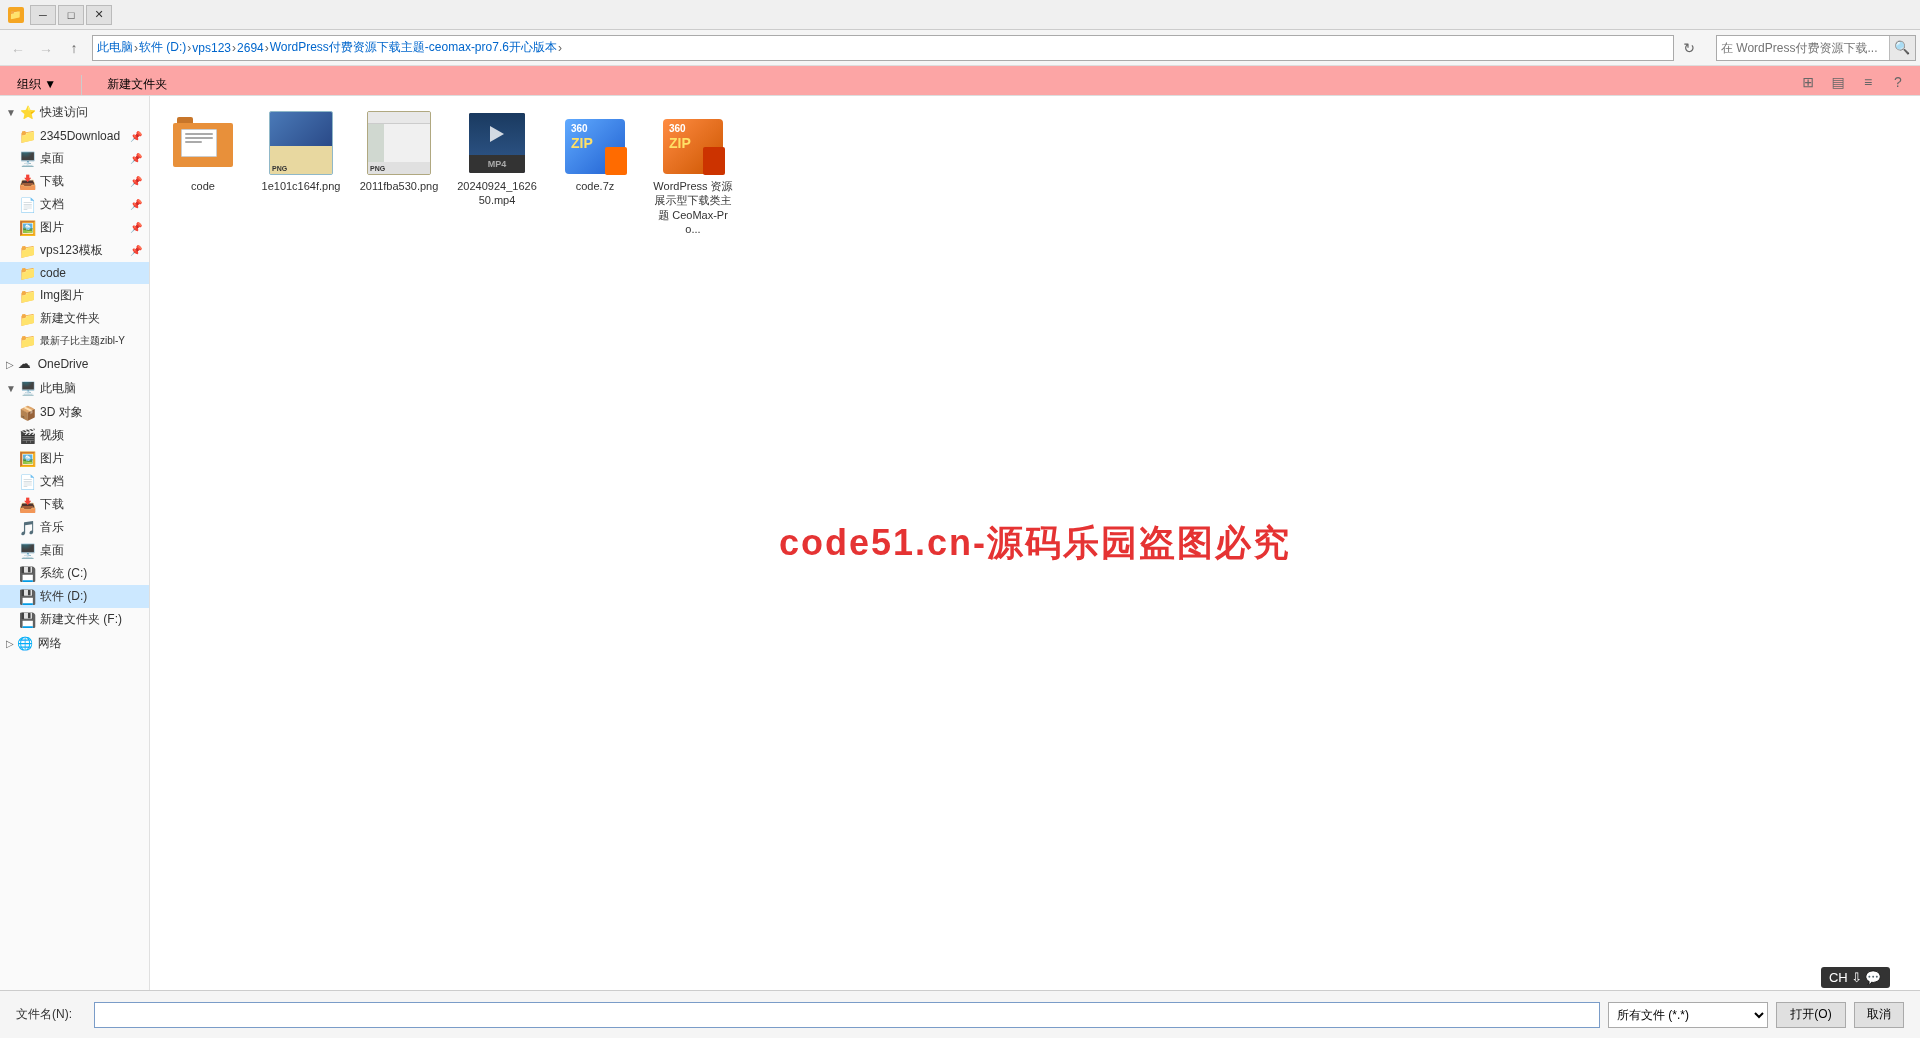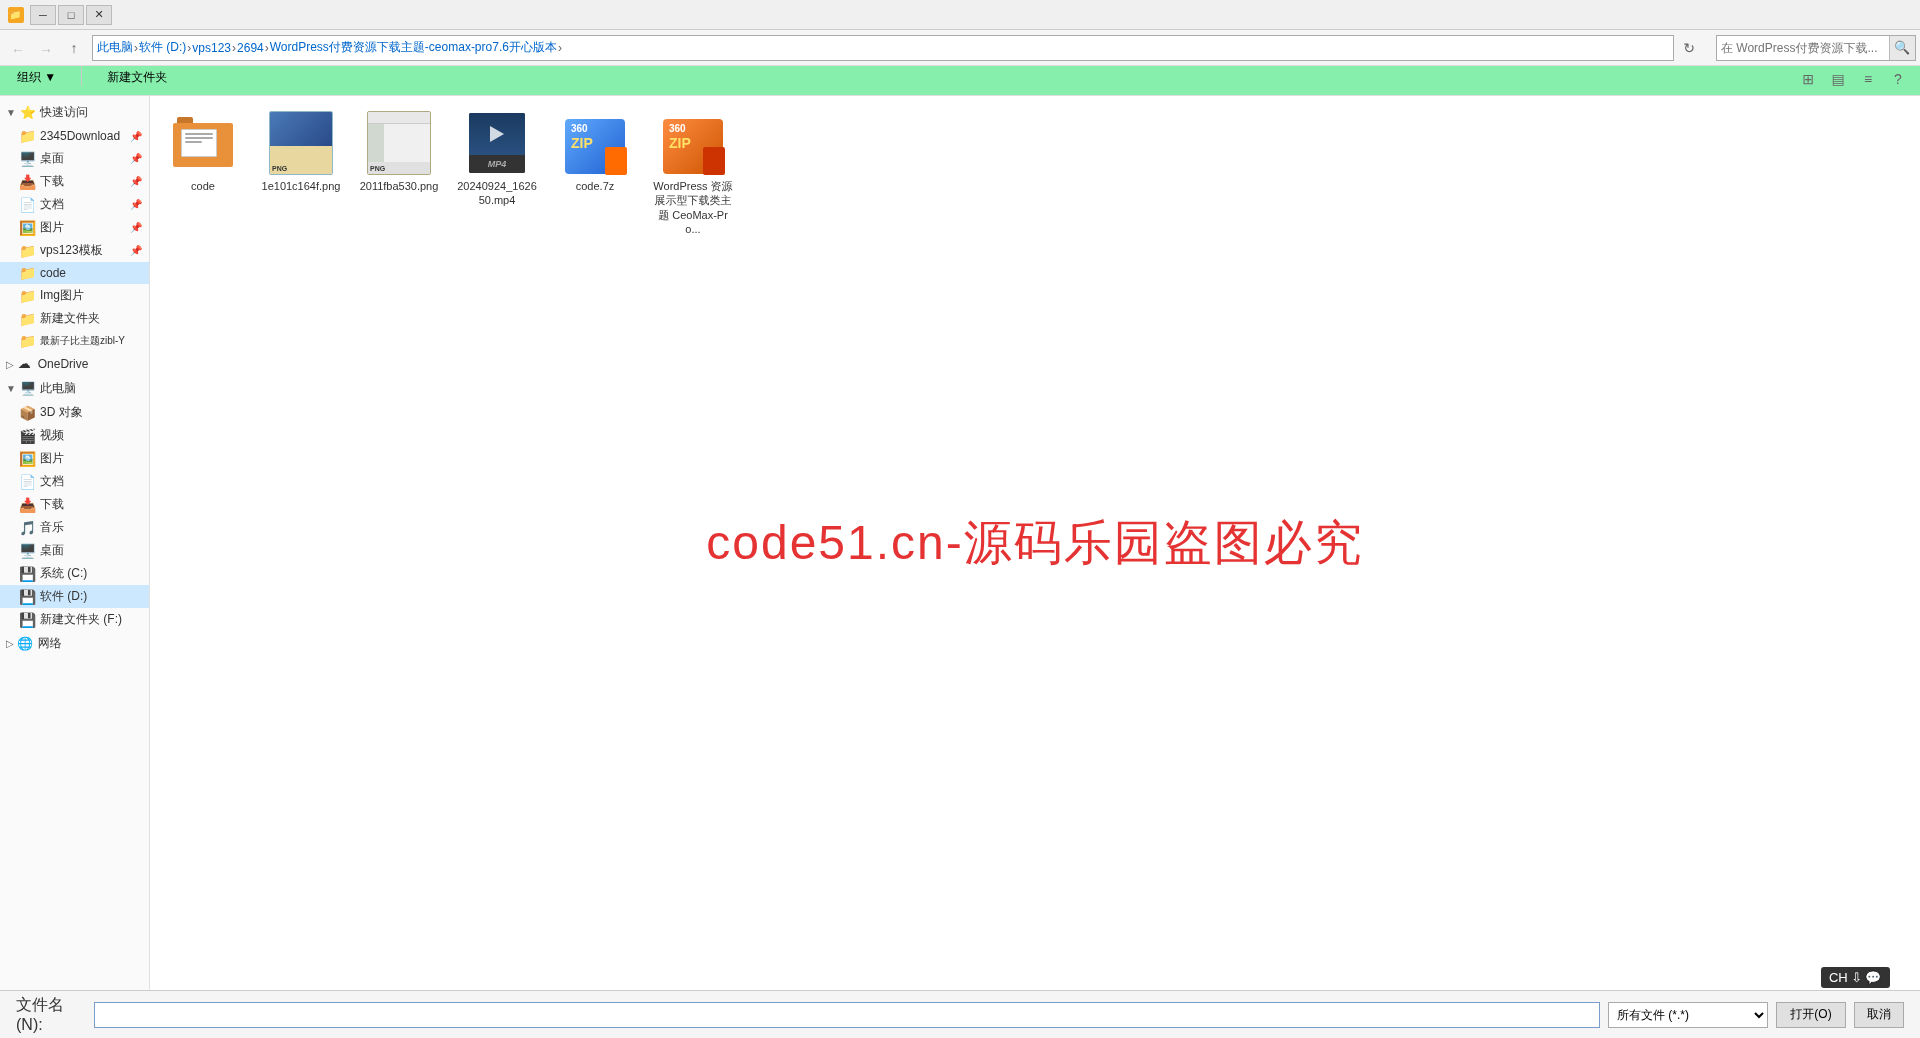--- a/index.html
+++ b/index.html
@@ -133,24 +133,24 @@
       border: none;
       border-left: 1px solid #bbb;
       cursor: pointer;
       display: flex; align-items: center; justify-content: center;
       font-size: 13px;
     }
 
     
     .toolbar2 {
       height: 30px;
-      background: #86efac;
+      background: #fca5a5;
       border-bottom: 1px solid #ddd;
       display: flex;
-      align-items: flex-start;
+      align-items: flex-end;
       padding: 0 8px;
       gap: 12px;
     }
     .toolbar2-btn {
       height: 22px;
       background: transparent;
       border: 1px solid transparent;
       cursor: pointer;
       padding: 0 8px;
       font-size: 12px;
@@ -250,21 +250,20 @@
 
     
     .video-icon {
       width: 56px; height: 60px;
       background: #1a1a2e;
       border-radius: 2px;
       display: flex; align-items: center; justify-content: center;
       flex-direction: column;
       position: relative;
       overflow: hidden;
-      font-style: italic;
     }
     .video-icon .video-thumb {
       width: 100%; height: 70%;
       background: #2a5080;
       position: absolute;
       top: 0;
     }
     .video-icon .bottom-bar {
       position: absolute;
       bottom: 0;
@@ -335,41 +334,41 @@
       background: #cc3300;
       border-radius: 2px;
     }
 
     
     .center-watermark {
       position: absolute;
       top: 50%;
       left: 50%;
       transform: translate(-50%, -50%);
-      font-size: 48px;
-      font-weight: normal;
+      font-size: 36px;
+      font-weight: bold;
       color: #e53333;
       white-space: nowrap;
       pointer-events: none;
       z-index: 2;
       letter-spacing: 2px;
     }
 
     
     .dialog-bar {
       height: 48px;
       background: #f5f5f5;
       border-top: 1px solid #ccc;
       display: flex;
       align-items: center;
       padding: 0 16px;
       gap: 8px;
     }
     .dialog-label {
-      font-size: 16px;
+      font-size: 12px;
       color: #333;
       width: 70px;
     }
     .filename-input {
       flex: 1;
       height: 26px;
       border: 1px solid #7a9cc8;
       padding: 0 4px;
       font-size: 12px;
       outline: none;

